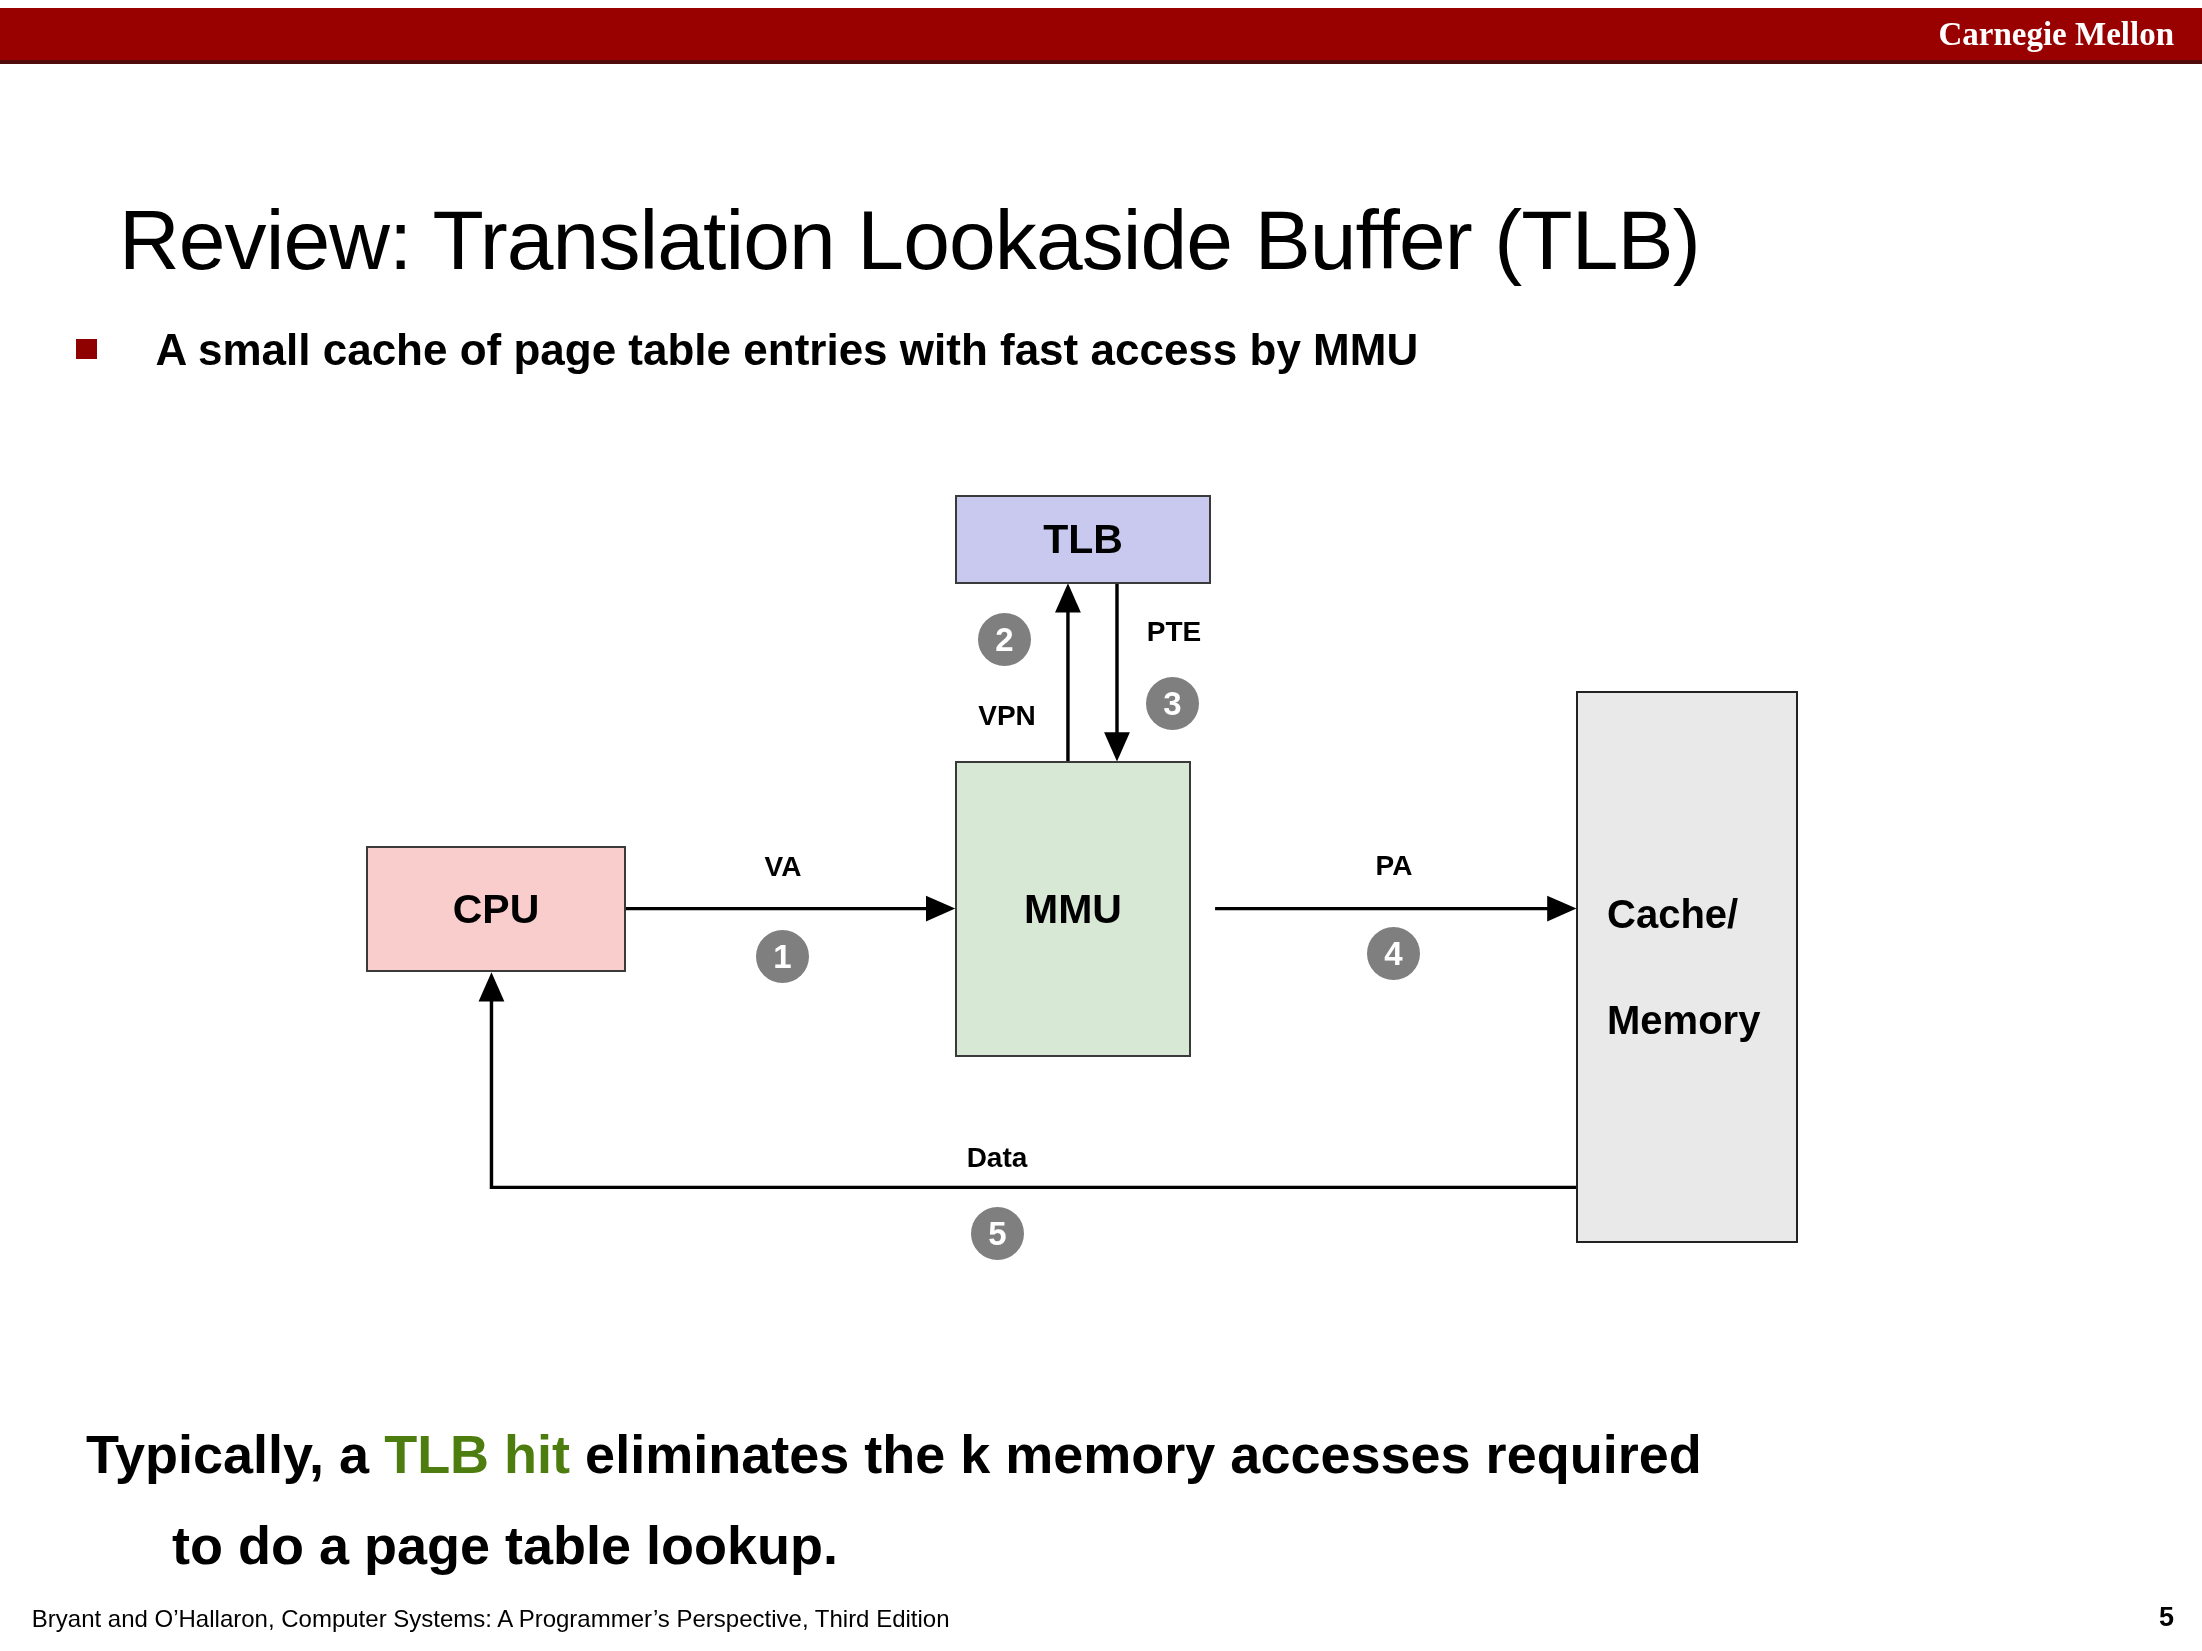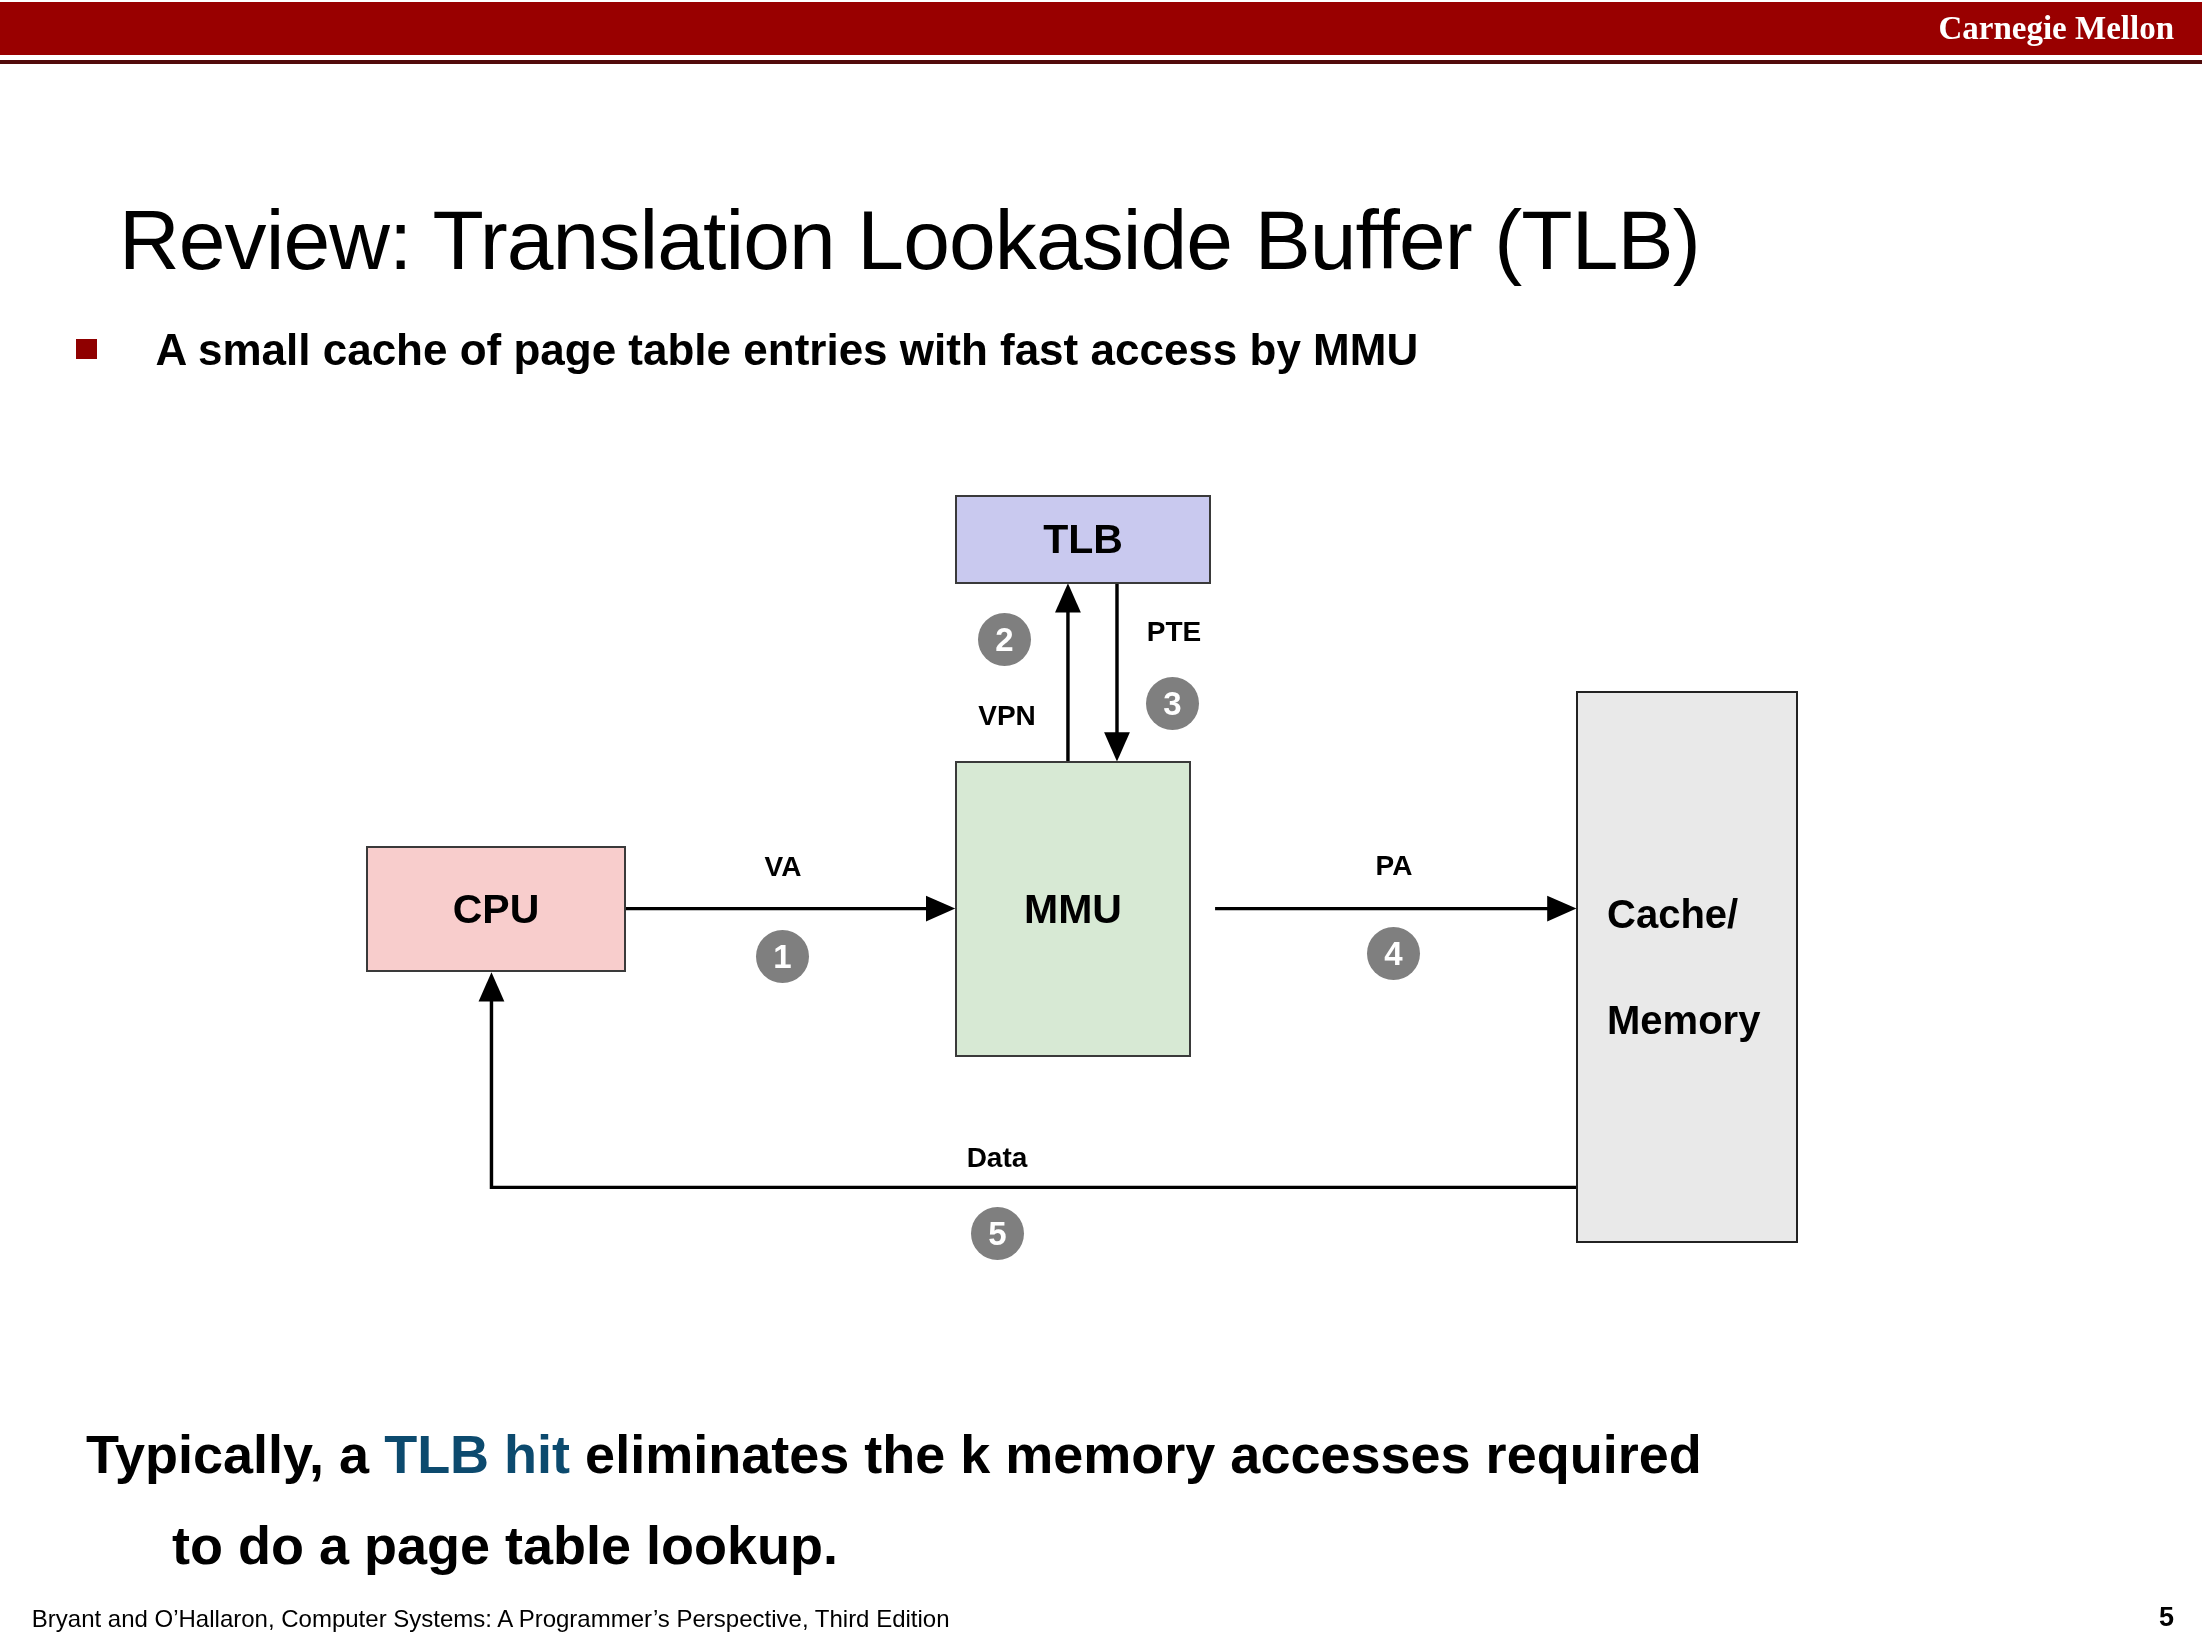--- a/index.html
+++ b/index.html
@@ -2,21 +2,21 @@
 <html style="font-size:13.8px"><head>
 <meta charset="utf-8">
 <style>
   html,body{margin:0;padding:0;}
   body{
     width:2203px;height:1652px;position:relative;background:#ffffff;
     font-family:"Liberation Sans",sans-serif;overflow:hidden;color:#000;
   }
   
   .top-band{
-    position:absolute;left:0;top:2px;width:2203px;height:53px;background:#990000;
+    position:absolute;left:0;top:8px;width:2203px;height:53px;background:#990000;
     display:flex;align-items:center;justify-content:flex-end;padding-right:29px;box-sizing:border-box;
   }
   .brand{
     font-family:"Liberation Serif",serif;font-weight:bold;font-size:33px;color:#ffffff;
   }
   .band-rule{
     position:absolute;left:0;top:60px;width:2203px;height:4.3px;background:#520b0b;
   }
   
   .slide-title{
@@ -48,21 +48,21 @@
     position:absolute;width:53px;height:53px;border-radius:50%;background:#7f7f7f;
     color:#ffffff;font-weight:bold;font-size:33px;
     display:flex;align-items:center;justify-content:center;
   }
   .svg-layer{position:absolute;left:0;top:0;pointer-events:none;}
   
   .takeaway{
     position:absolute;left:86px;top:1409px;font-size:54px;font-weight:bold;line-height:1.68;
   }
   .takeaway .line2{margin-left:86px;}
-  .hl-red{color:#0c4a6e;}
+  .hl-red{color:#4d7c0f;}
   
   .footer-left{
     position:absolute;left:13.8px;top:1605px;font-size:24px;margin-left:18px;
   }
   .page-number{
     position:absolute;right:29px;top:1602px;font-size:27px;font-weight:bold;
   }
 </style>
 </head>
 <body>

